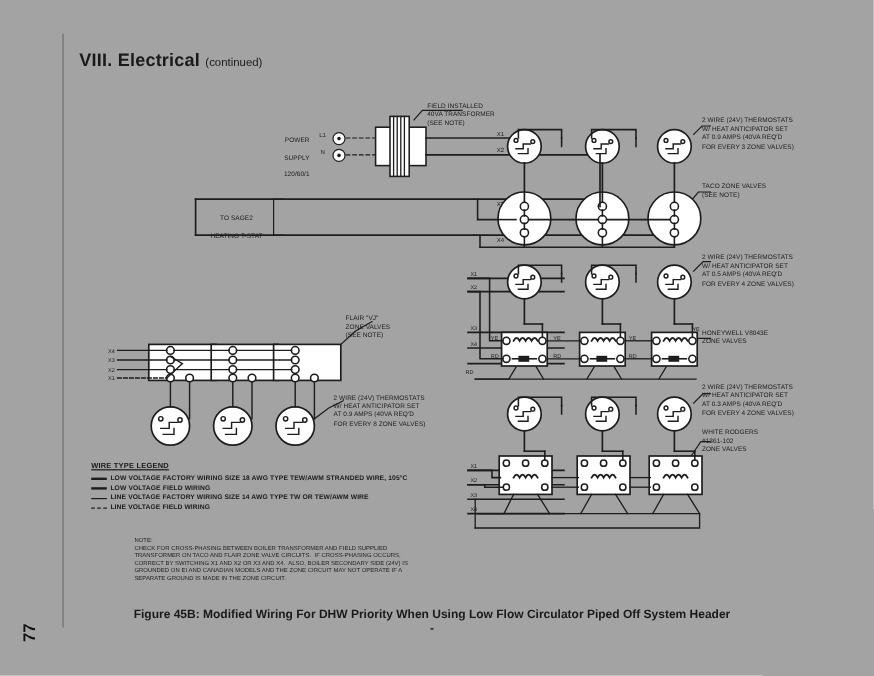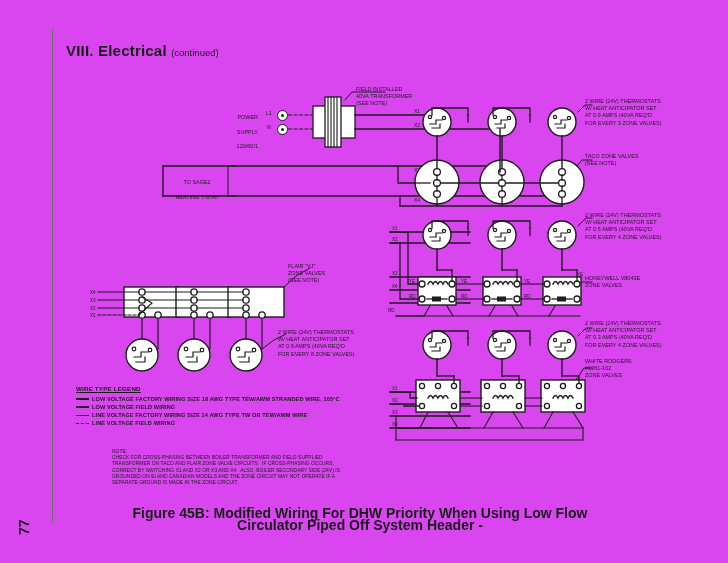--- a/index.html
+++ b/index.html
@@ -1,18 +1,18 @@
 <!DOCTYPE html>
 <html><head>
 <meta charset="utf-8">
 <style>
   html,body{margin:0;padding:0;background:#ffffff;}
   body{width:728px;height:563px;position:relative;overflow:hidden;
        font-family:"Liberation Sans",sans-serif;color:#1a1a1a;}
-  .page{position:absolute;left:0;top:0;width:728px;height:563px;background:#d946ef;}
+  .page{position:absolute;left:0;top:0;width:728px;height:563px;background:#a3a3a3;}
 
   
   .vrule{position:absolute;left:52px;top:28px;width:1px;height:495px;background:#6f6f6f;}
   .pagenum{position:absolute;left:16px;top:535px;width:60px;
            transform:rotate(-90deg);transform-origin:left top;
            font-size:14px;font-weight:bold;color:#111;white-space:nowrap;}
 
   
   .hdr{position:absolute;left:66px;top:42px;font-size:15px;font-weight:bold;letter-spacing:.2px;}
   .hdr .cont{font-size:9.5px;font-weight:normal;letter-spacing:0;}
@@ -38,21 +38,21 @@
   .legend .s-dash{border-top:1.4px dashed #1d1d1d;}
   .legend .txt{font-size:5.6px;font-weight:bold;letter-spacing:.1px;white-space:nowrap;}
 
   
   .note{position:absolute;left:112px;top:455px;font-size:4.9px;line-height:6.3px;
         letter-spacing:.05px;white-space:pre;color:#1c1c1c;}
   .notehd{position:absolute;left:112px;top:449px;font-size:4.9px;letter-spacing:.05px;}
 
   
   .cap{position:absolute;left:110px;top:507px;width:500px;text-align:center;
-       font-size:14px;font-weight:bold;line-height:12px;}
+       font-size:10px;font-weight:bold;line-height:12px;}
 
   svg{position:absolute;left:0;top:0;overflow:visible;}
 </style>
 </head>
 <body>
 
 <div class="page">
 
   <div class="vrule"></div>
 

